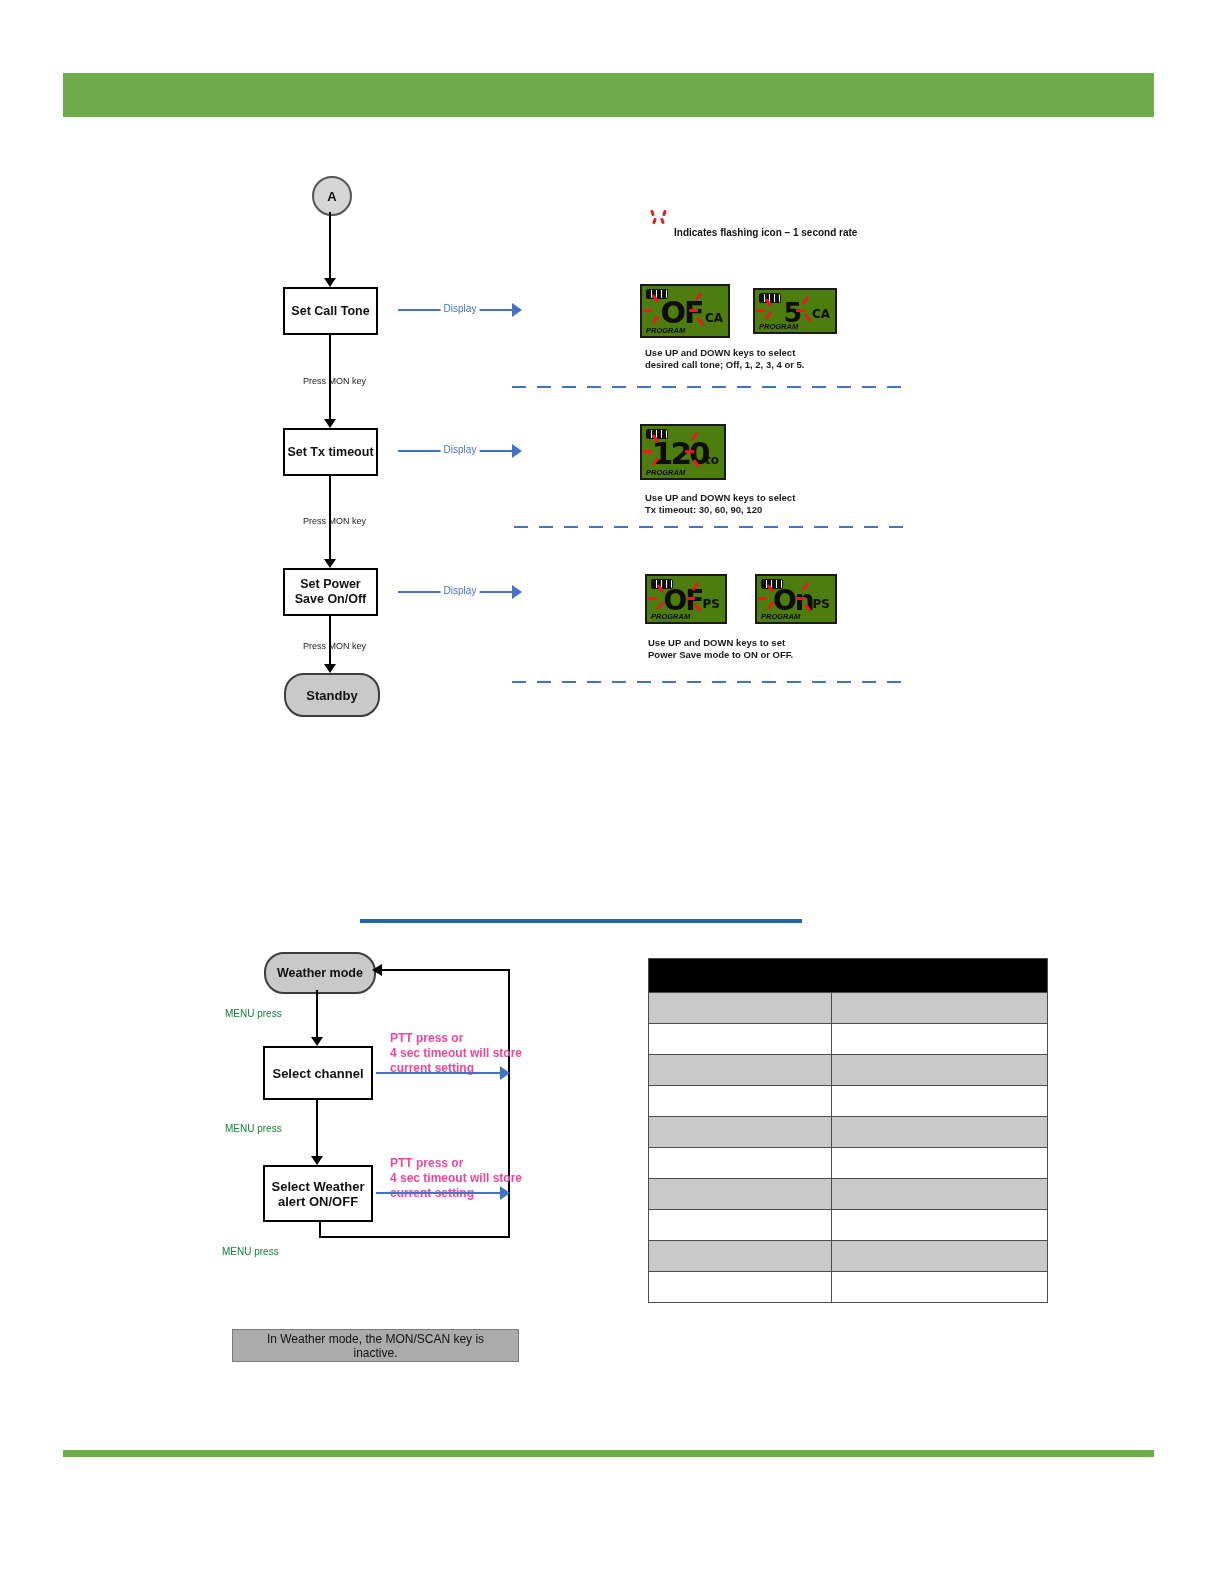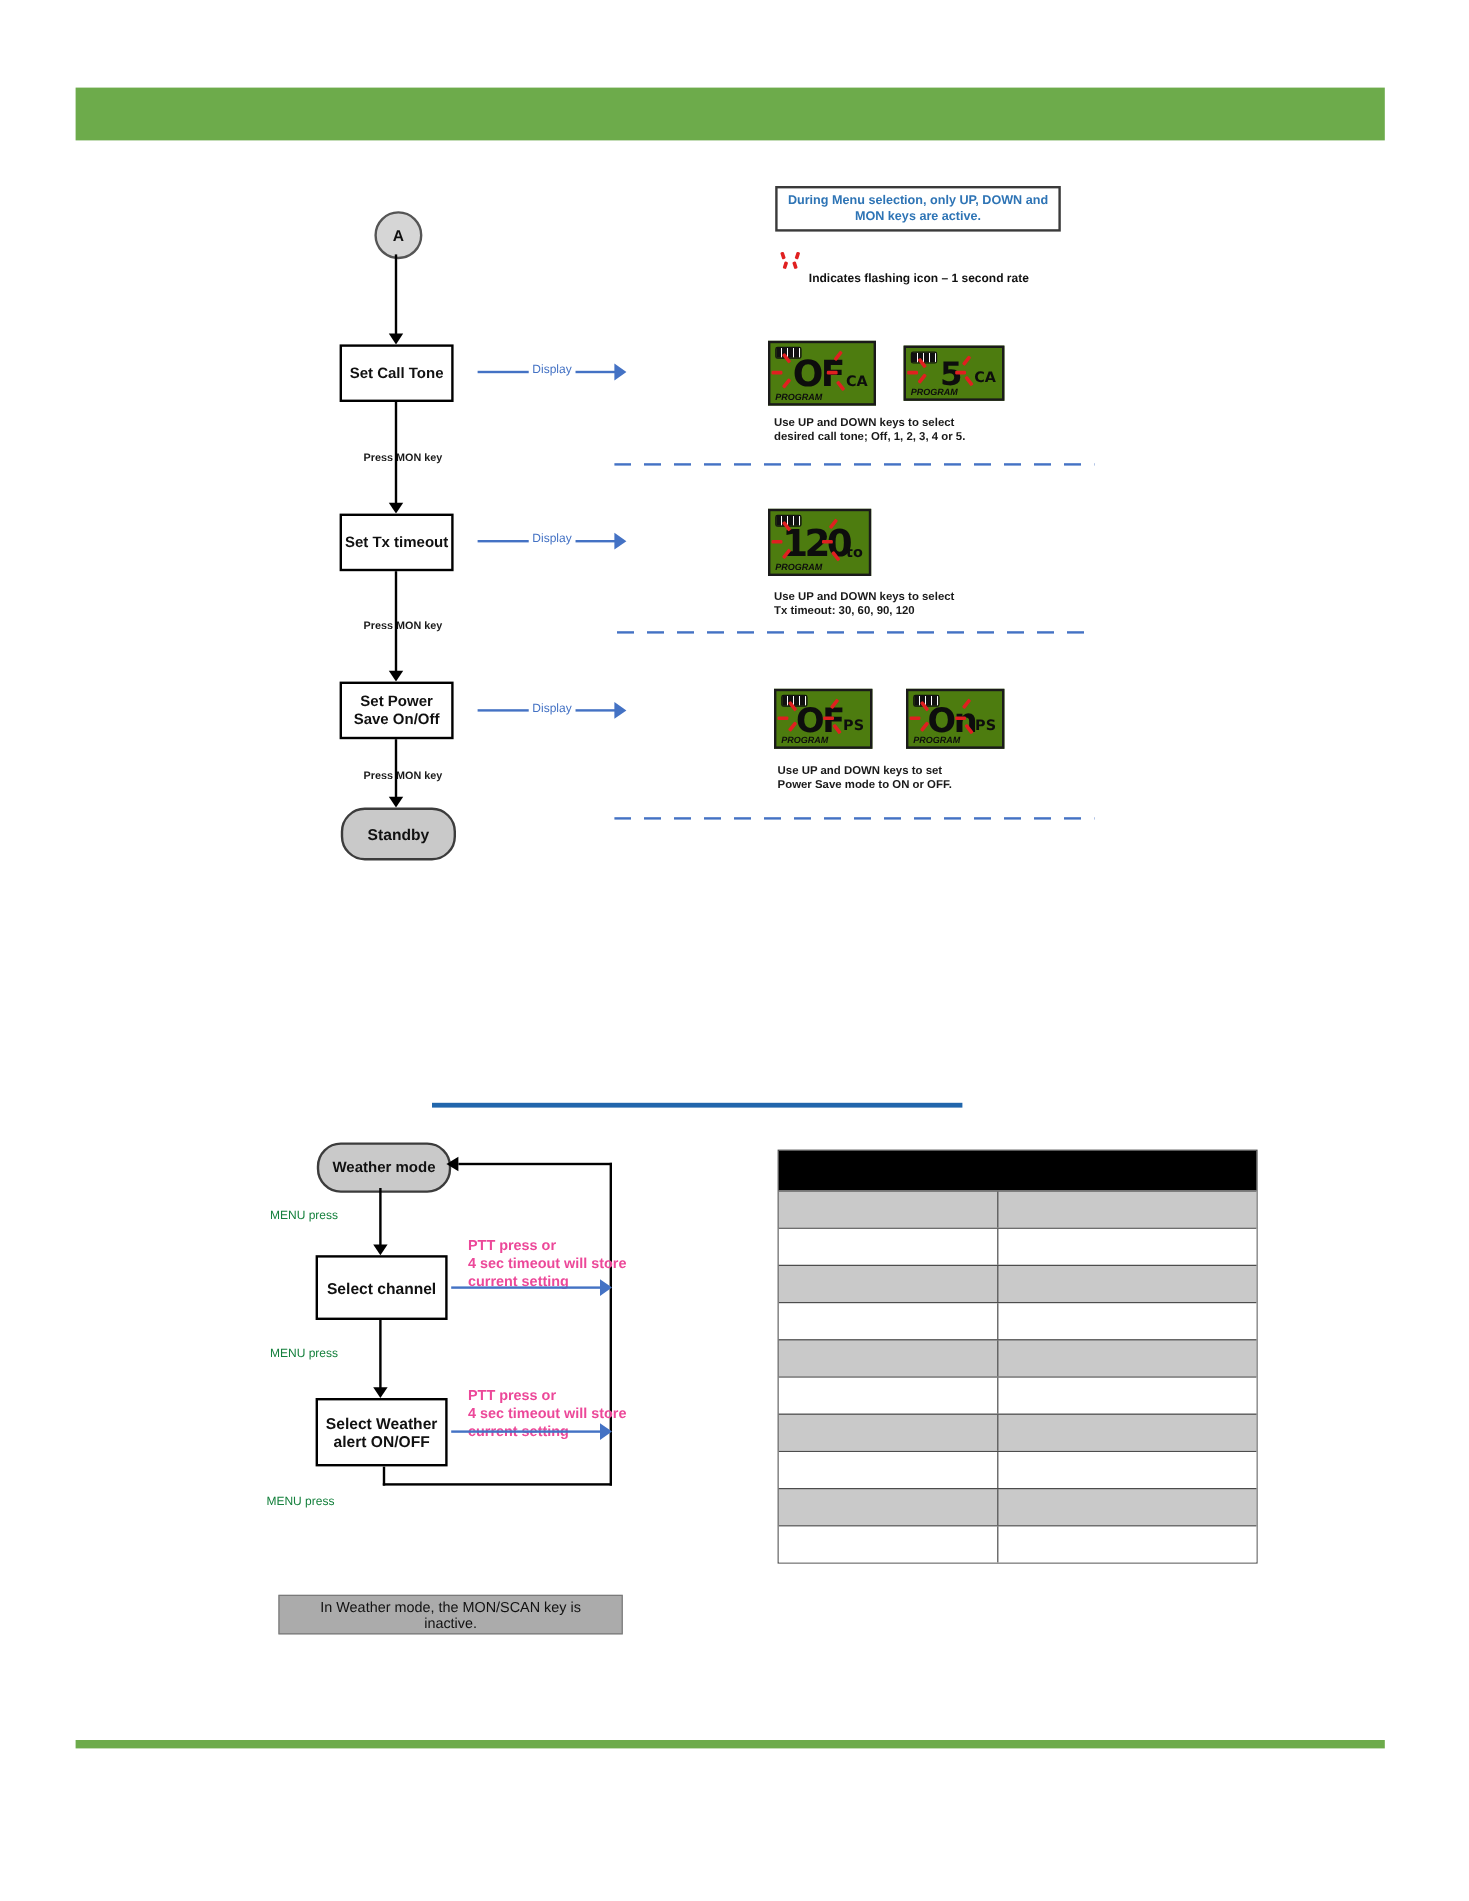--- a/index.html
+++ b/index.html
@@ -41,21 +41,21 @@
   .bdash{position:absolute;height:2px;
          background:repeating-linear-gradient(90deg,#4472C4 0 14px,transparent 14px 25px);}
 
   
   .lineh{position:absolute;height:2px;background:#000;}
   .linev{position:absolute;width:2px;background:#000;}
   .ah-left{position:absolute;width:0;height:0;border-top:6px solid transparent;
            border-bottom:6px solid transparent;border-right:10px solid #000;}
 
   
-  .pressmon{position:absolute;font-size:9px;font-weight:bold;color:#1a1a1a;}
+  .pressmon{position:absolute;font-size:9px;font-weight:normal;color:#1a1a1a;}
   .menupress{position:absolute;font-size:10px;color:#15803d;}
   .pttnote{position:absolute;font-size:12px;font-weight:bold;line-height:15px;color:#ec4899;}
   .lcdnote{position:absolute;font-size:9.5px;font-weight:bold;line-height:11.5px;color:#1a1a1a;}
 
   
   .infobox{position:absolute;left:646px;top:155px;width:238px;height:38px;border:2px solid #3a3a3a;
            color:#2E74B5;font-size:10.5px;font-weight:bold;display:flex;align-items:center;
            justify-content:center;text-align:center;line-height:13px;padding:1px 6px;box-sizing:border-box;}
   .flashnote{position:absolute;left:674px;top:211px;font-size:10px;font-weight:bold;color:#111;margin-top:16px;}
   .noteglyph{position:absolute;left:650px;top:210px;width:18px;height:15px;}
@@ -104,23 +104,20 @@
 
 <div class="page">
 
   <div class="greenbar"></div>
   <div class="greenline"></div>
 
   <div class="circle">
     <span>A</span>
   </div>
 
-  <div class="infobox">
-    <span>During Menu selection, only UP, DOWN and MON keys are active.</span>
-  </div>
 
   <div class="noteglyph">
     <i class="g1"></i>
       <i class="g2"></i>
       <i class="g3"></i>
       <i class="g4"></i>
   </div>
   <div class="flashnote">Indicates flashing icon – 1 second rate</div>
 
   <div class="varrow" style="left:324px;top:212px;height:75px;">

